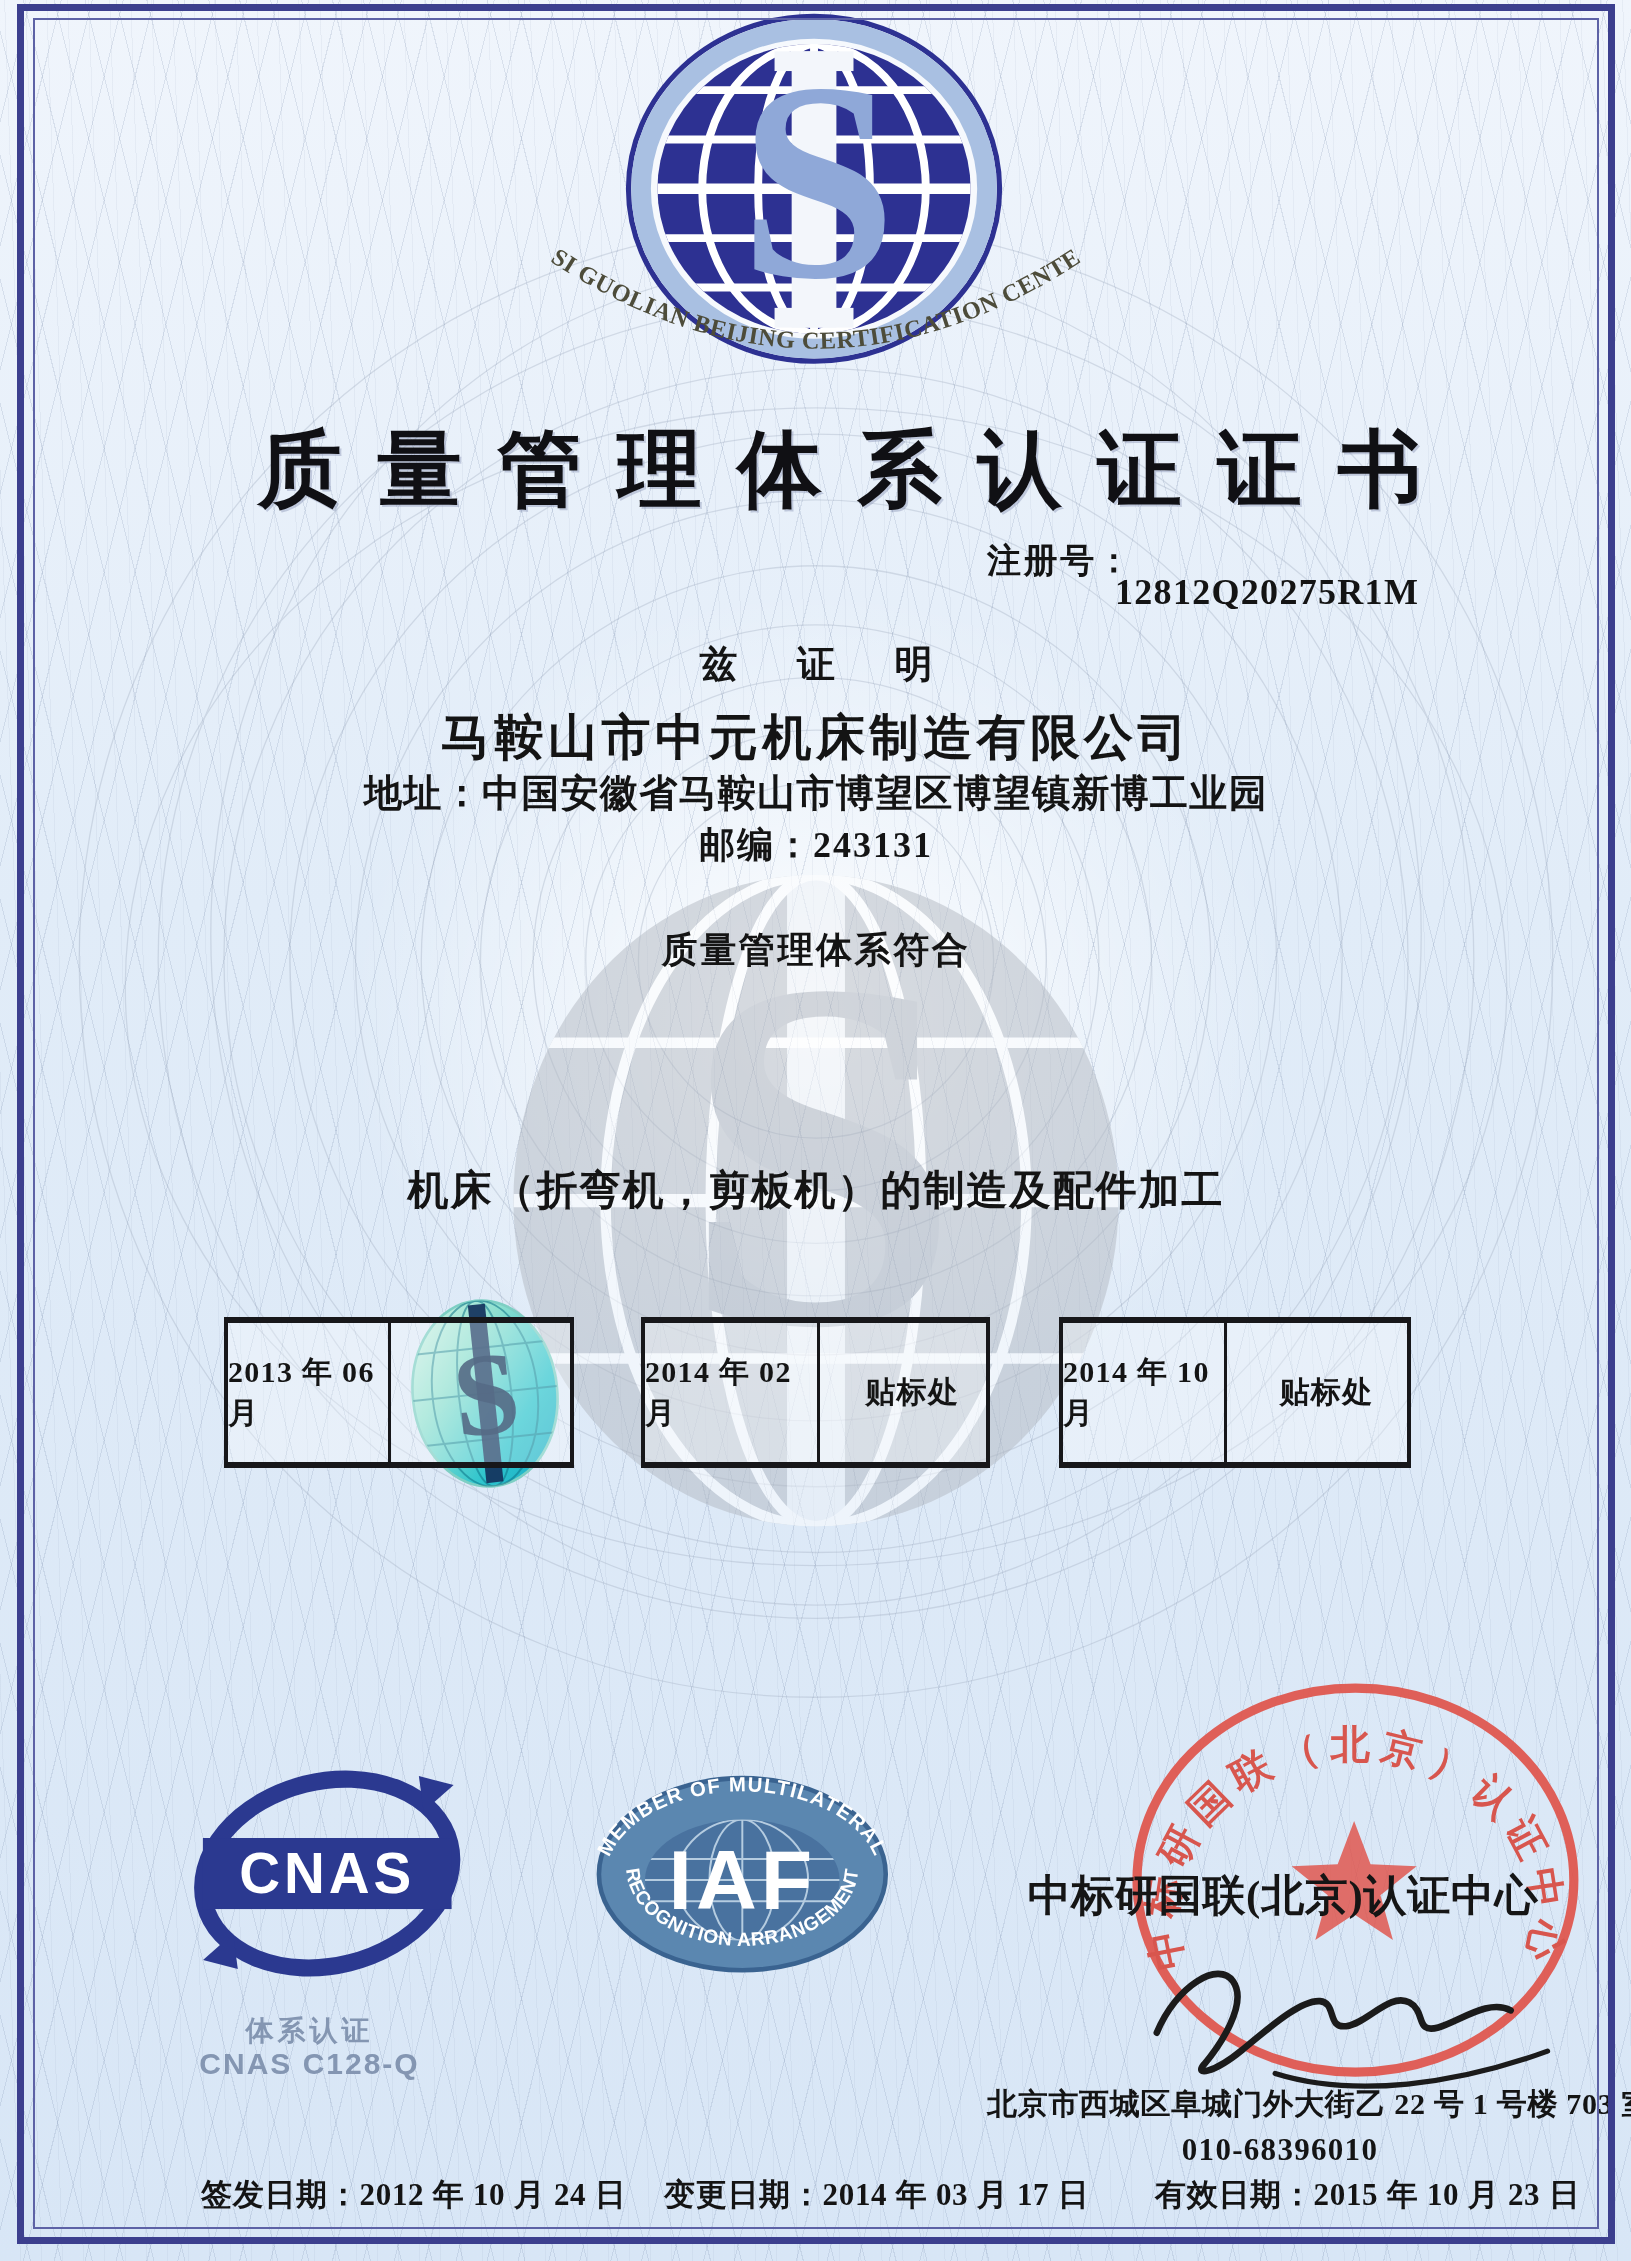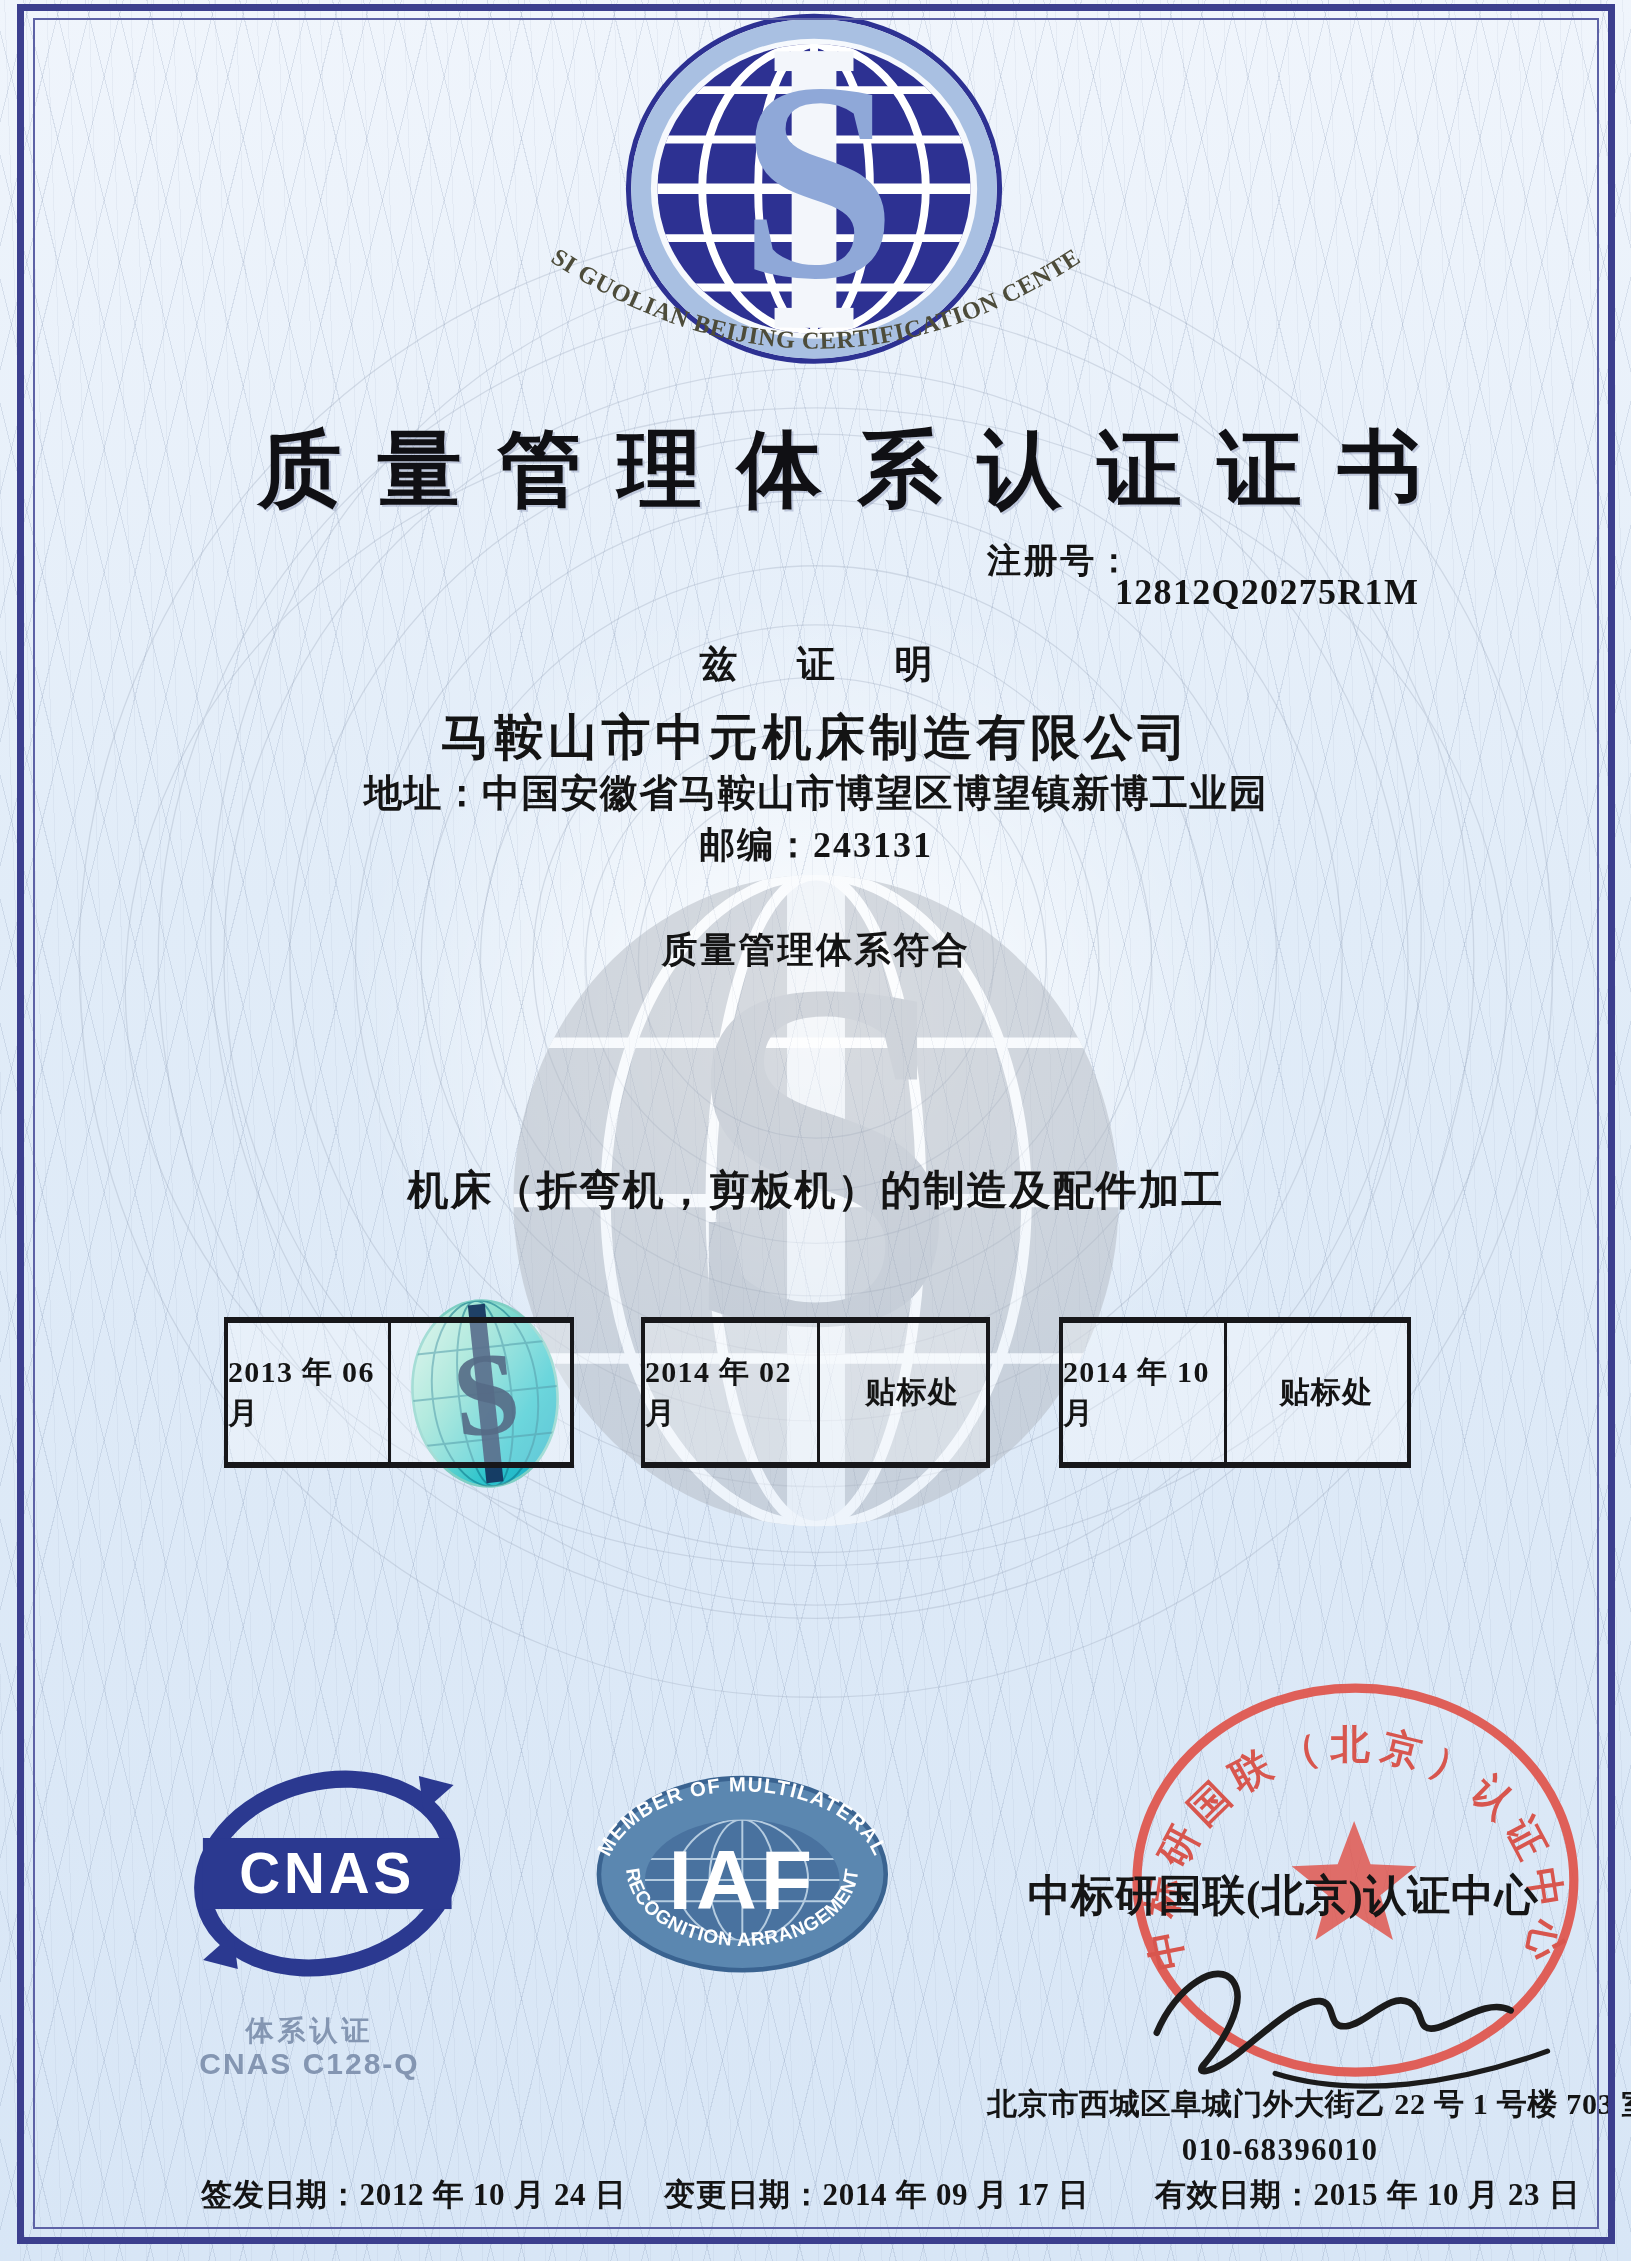--- a/index.html
+++ b/index.html
@@ -210,21 +210,21 @@
     <div class="t cnas-code">CNAS C128-Q</div>
 
     <div class="t issuer">中标研国联(北京)认证中心</div>
     <div class="t office">北京市西城区阜城门外大街乙 22 号 1 号楼 703 室</div>
     <div class="t phone">010-68396010</div>
 
     <div class="t date-row d-issue">
       <span>签发日期：</span><span>2012 年 10 月 24 日</span>
     </div>
     <div class="t date-row d-change">
-      <span>变更日期：</span><span>2014 年 09 月 17 日</span>
+      <span>变更日期：</span><span>2014 年 03 月 17 日</span>
     </div>
     <div class="t date-row d-valid">
       <span>有效日期：</span><span>2015 年 10 月 23 日</span>
     </div>
   </div>
 
   <svg class="sticker" width="184" height="197" viewBox="0 0 280 300">
     <defs>
       <linearGradient id="tealGrad" x1="0" y1="0" x2="1" y2="1">
         <stop offset="0" stop-color="#ddf4e9"></stop>

